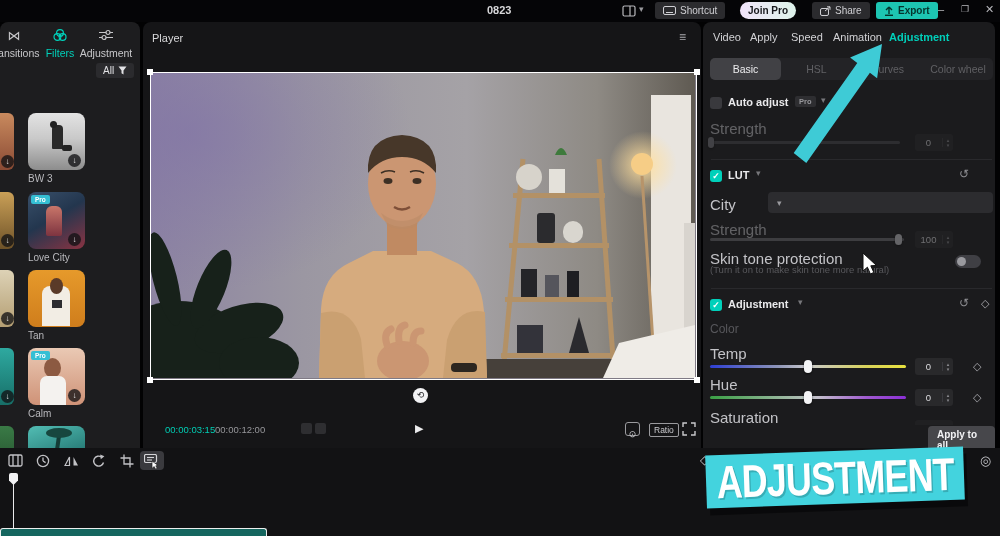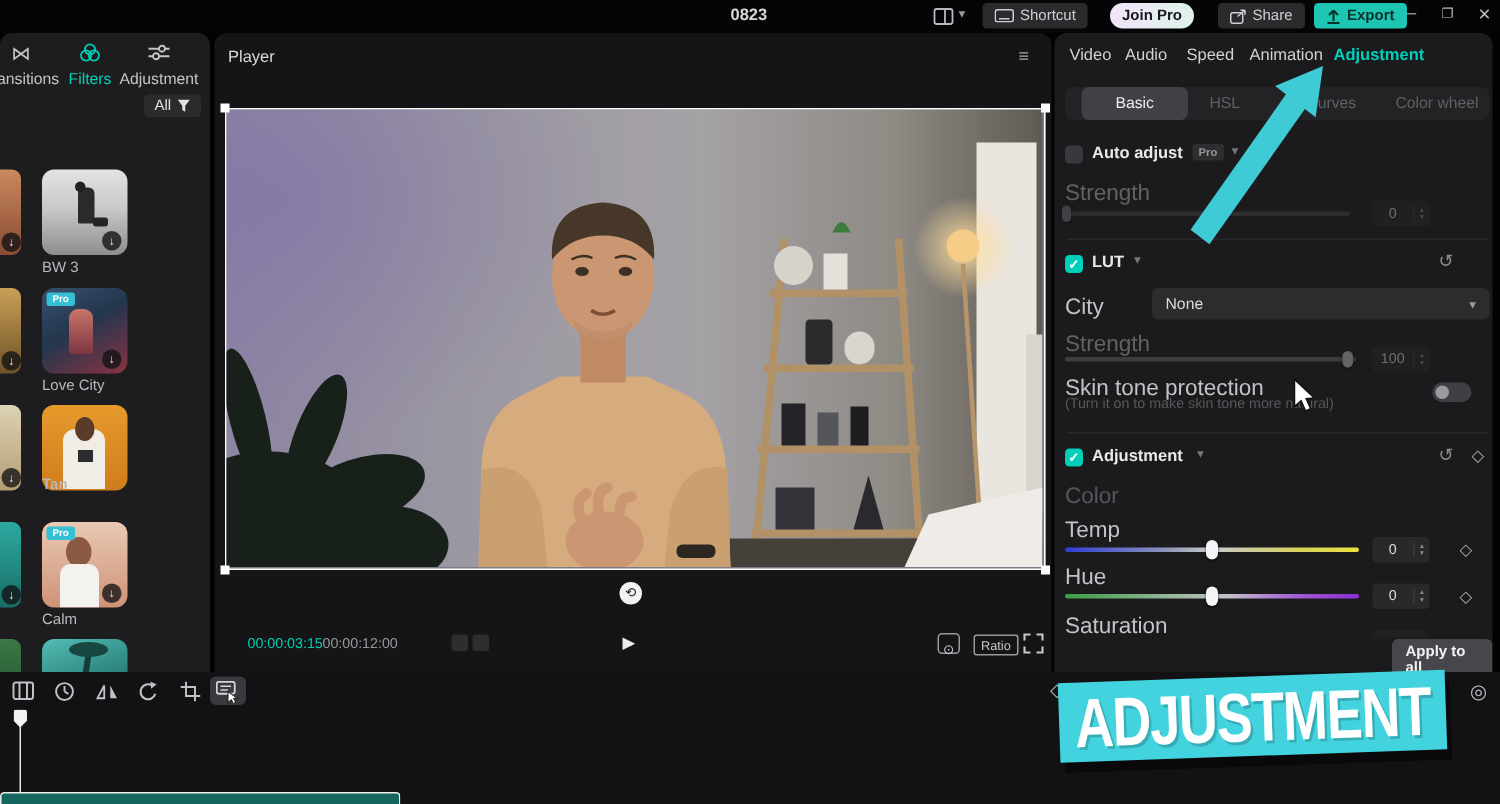--- a/index.html
+++ b/index.html
@@ -34,21 +34,21 @@
   
   #video-frame { left:7px; top:50px; width:547px; height:308px; border:1.5px solid #fff; background:#7f7a85; }
   .handle { position:absolute; width:6px; height:6px; background:#fff; z-index:5; }
   .pc-icon { color:#c9c9cd; font-size:11px; }
   .ratio-btn { border:1px solid #9a9a9e; color:#c9c9cd; border-radius:2px; font-size:8.5px; padding:1px 4px; }
 
   
   .rtab { position:absolute; top:9px; font-size:11px; color:#d2d2d5; }
   .rtab.active { color:#00d0ba; font-weight:bold; }
   .seg { position:absolute; top:0; height:22px; line-height:22px; text-align:center; font-size:10.5px; color:#606064; border-radius:5px; }
-  .seg.active { background:#414145; color:#ececee;margin-left:11px; }
+  .seg.active { background:#414145; color:#ececee; }
   .cb { width:12px; height:12px; border-radius:3px; background:#39393d; }
   .cb.on { background:#00d0ba; color:#fff; font-size:9px; font-weight:bold; text-align:center; line-height:12px; }
   .sec-label { font-size:11px; font-weight:bold; color:#e9e9eb; }
   .small-label { font-size:15px; color:#c3c3c7; }
   .dim { opacity:.42; }
   .track { position:absolute; height:3px; border-radius:2px; background:#48484c; }
   .shandle { position:absolute; width:8px; height:13px; border-radius:4px; background:#f4f4f6; top:-5px; box-shadow:0 1px 2px rgba(0,0,0,.65); }
   .valbox { position:absolute; width:38px; height:17px; background:#29292b; border-radius:3px; display:flex; align-items:center; }
   .valbox .v { flex:1; text-align:center; font-size:9.5px; color:#dedee1; }
   .valbox .st { width:11px; border-left:1px solid #3a3a3e; display:flex; flex-direction:column; align-items:center; justify-content:center; color:#8b8b90; font-size:5px; line-height:4.5px; }
@@ -176,21 +176,21 @@
       <span class="pro">Pro</span>
       <span class="dl" style="left:40px; top:41px;">↓</span>
     </div>
     <div class="thumb-label" style="top:230px;">Love City</div>
 
     <div class="thumb" style="left:28px; top:248px; background:linear-gradient(#e69a2b,#cf7d1c);">
       <div style="position:absolute; left:14px; top:16px; width:28px; height:40px; background:#f2ede4; border-radius:8px 8px 0 0;"></div>
       <div style="position:absolute; left:22px; top:8px; width:13px; height:16px; border-radius:50%; background:#5a3a28;"></div>
       <div style="position:absolute; left:24px; top:30px; width:10px; height:8px; background:#2d2d30;"></div>
     </div>
-    <div class="thumb-label" style="top:296px;font-weight:bold;">Tan</div>
+    <div class="thumb-label" style="top:308px;">Tan</div>
 
     <div class="thumb" style="left:28px; top:326px; background:linear-gradient(#eac9b4,#cf9277);">
       <div style="position:absolute; left:16px; top:10px; width:17px; height:20px; border-radius:50%; background:#8c5a42;"></div>
       <div style="position:absolute; left:12px; top:28px; width:26px; height:29px; background:#f4f2ef; border-radius:7px 7px 0 0;"></div>
       <span class="pro">Pro</span>
       <span class="dl" style="left:40px; top:41px;">↓</span>
     </div>
     <div class="thumb-label" style="top:386px;">Calm</div>
 
     <div class="thumb" style="left:28px; top:404px; background:linear-gradient(160deg,#52bdb4,#1e6e6a 70%,#c96a3a 100%);">
@@ -298,21 +298,21 @@
       <span class="pc-icon" style="font-size:9px; line-height:12px;">⊙</span>
     </div>
     <div class="abs ratio-btn" style="left:506px; top:401px;"><span>Ratio</span></div>
     <svg class="abs" style="left:539px; top:400px;" width="14" height="14">
       <path d="M1,5 V1 H5 M9,1 h4 v4 M13,9 v4 h-4 M5,13 H1 V9" fill="none" stroke="#c9c9cd" stroke-width="1.4"></path>
     </svg>
   </div>
 
   <div id="right-panel" class="abs panel">
     <span class="rtab" style="left:10px;">Video</span>
-    <span class="rtab" style="left:47px;">Audio</span>
+    <span class="rtab" style="left:47px;">Apply</span>
     <span class="rtab" style="left:88px;">Speed</span>
     <span class="rtab" style="left:130px;">Animation</span>
     <span class="rtab active" style="left:186px;">Adjustment</span>
 
     <div class="abs" style="left:7px; top:36px; width:283px; height:22px; background:#232326; border-radius:5px;">
       <div class="seg active" style="left:0; width:71px;"><span>Basic</span></div>
       <div class="seg" style="left:71px; width:71px;"><span>HSL</span></div>
       <div class="seg" style="left:142px; width:71px;"><span>Curves</span></div>
       <div class="seg" style="left:213px; width:70px;"><span>Color wheel</span></div>
     </div>
@@ -338,21 +338,20 @@
 
     <div class="divider" style="top:137px;"></div>
 
     <div class="abs cb on" style="left:7px; top:148px;"><span>✓</span></div>
     <span class="abs sec-label" style="left:25px; top:147px;">LUT</span>
     <span class="abs" style="left:53px; top:146px; color:#77777b; font-size:9px;">▾</span>
     <span class="abs" style="left:256px; top:145px; color:#8d8d91; font-size:12px;">↺</span>
 
     <span class="abs small-label" style="left:7px; top:174px;">City</span>
     <div class="abs" style="left:65px; top:170px; width:225px; height:21px; background:#2c2c2f; border-radius:4px; display:flex; align-items:center; padding:0 9px; color:#dcdcdf; font-size:10.5px;">
-      <span style="flex:1;">None</span>
       <span style="color:#9a9a9e; font-size:9px;">▾</span>
     </div>
 
     <div class="dim">
       <span class="abs small-label" style="left:7px; top:199px;">Strength</span>
       <div class="track" style="left:7px; top:216px; width:194px; background:#6c6c71;">
         <div class="shandle" style="left:185px; width:7px; height:11px; top:-4px; background:#c9c9cd;"></div>
       </div>
       <div class="valbox" style="left:212px; top:209px;">
         <span class="v">100</span>
@@ -370,21 +369,21 @@
       </div>
 
     <div class="divider" style="top:266px;"></div>
 
     <div class="abs cb on" style="left:7px; top:277px;"><span>✓</span></div>
     <span class="abs sec-label" style="left:25px; top:276px;">Adjustment</span>
     <span class="abs" style="left:95px; top:275px; color:#77777b; font-size:9px;">▾</span>
     <span class="abs" style="left:256px; top:274px; color:#8d8d91; font-size:12px;">↺</span>
     <span class="abs kf" style="left:278px; top:275px;">◇</span>
 
-    <span class="abs" style="left:7px; top:300px; color:#57575b; font-size:15px;">Color</span>
+    <span class="abs" style="left:7px; top:300px; color:#57575b; font-size:12px;">Color</span>
 
     <span class="abs small-label" style="left:7px; top:323px;text-align:right;">Temp</span>
     <div class="track" style="left:7px; top:343px; width:196px; background:linear-gradient(90deg,#2e3fd4,#8f96b8 35%,#c9c9cc 50%,#d8d25a 80%,#e8e23e);">
       <div class="shandle" style="left:94px;"></div>
     </div>
     <div class="valbox" style="left:212px; top:336px;">
       <span class="v">0</span>
       <span class="st">
           <span>▴</span>
           <span>▾</span>

